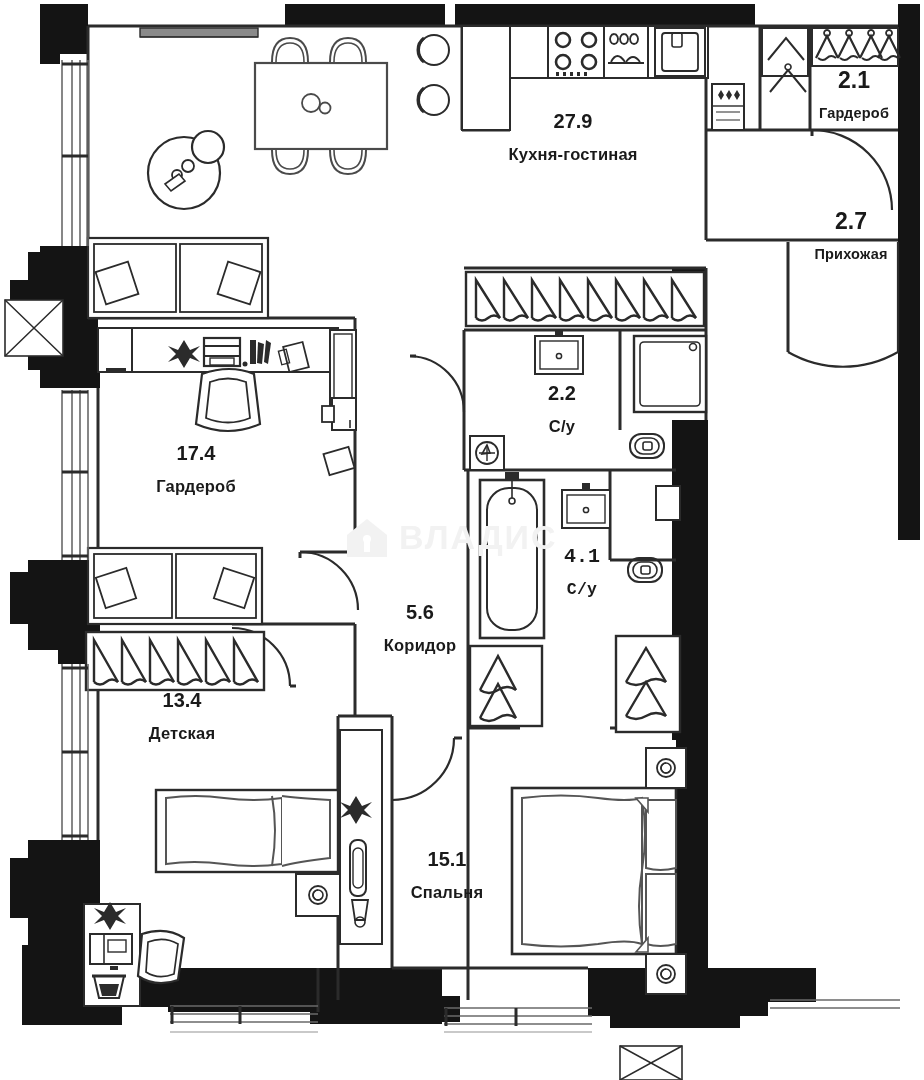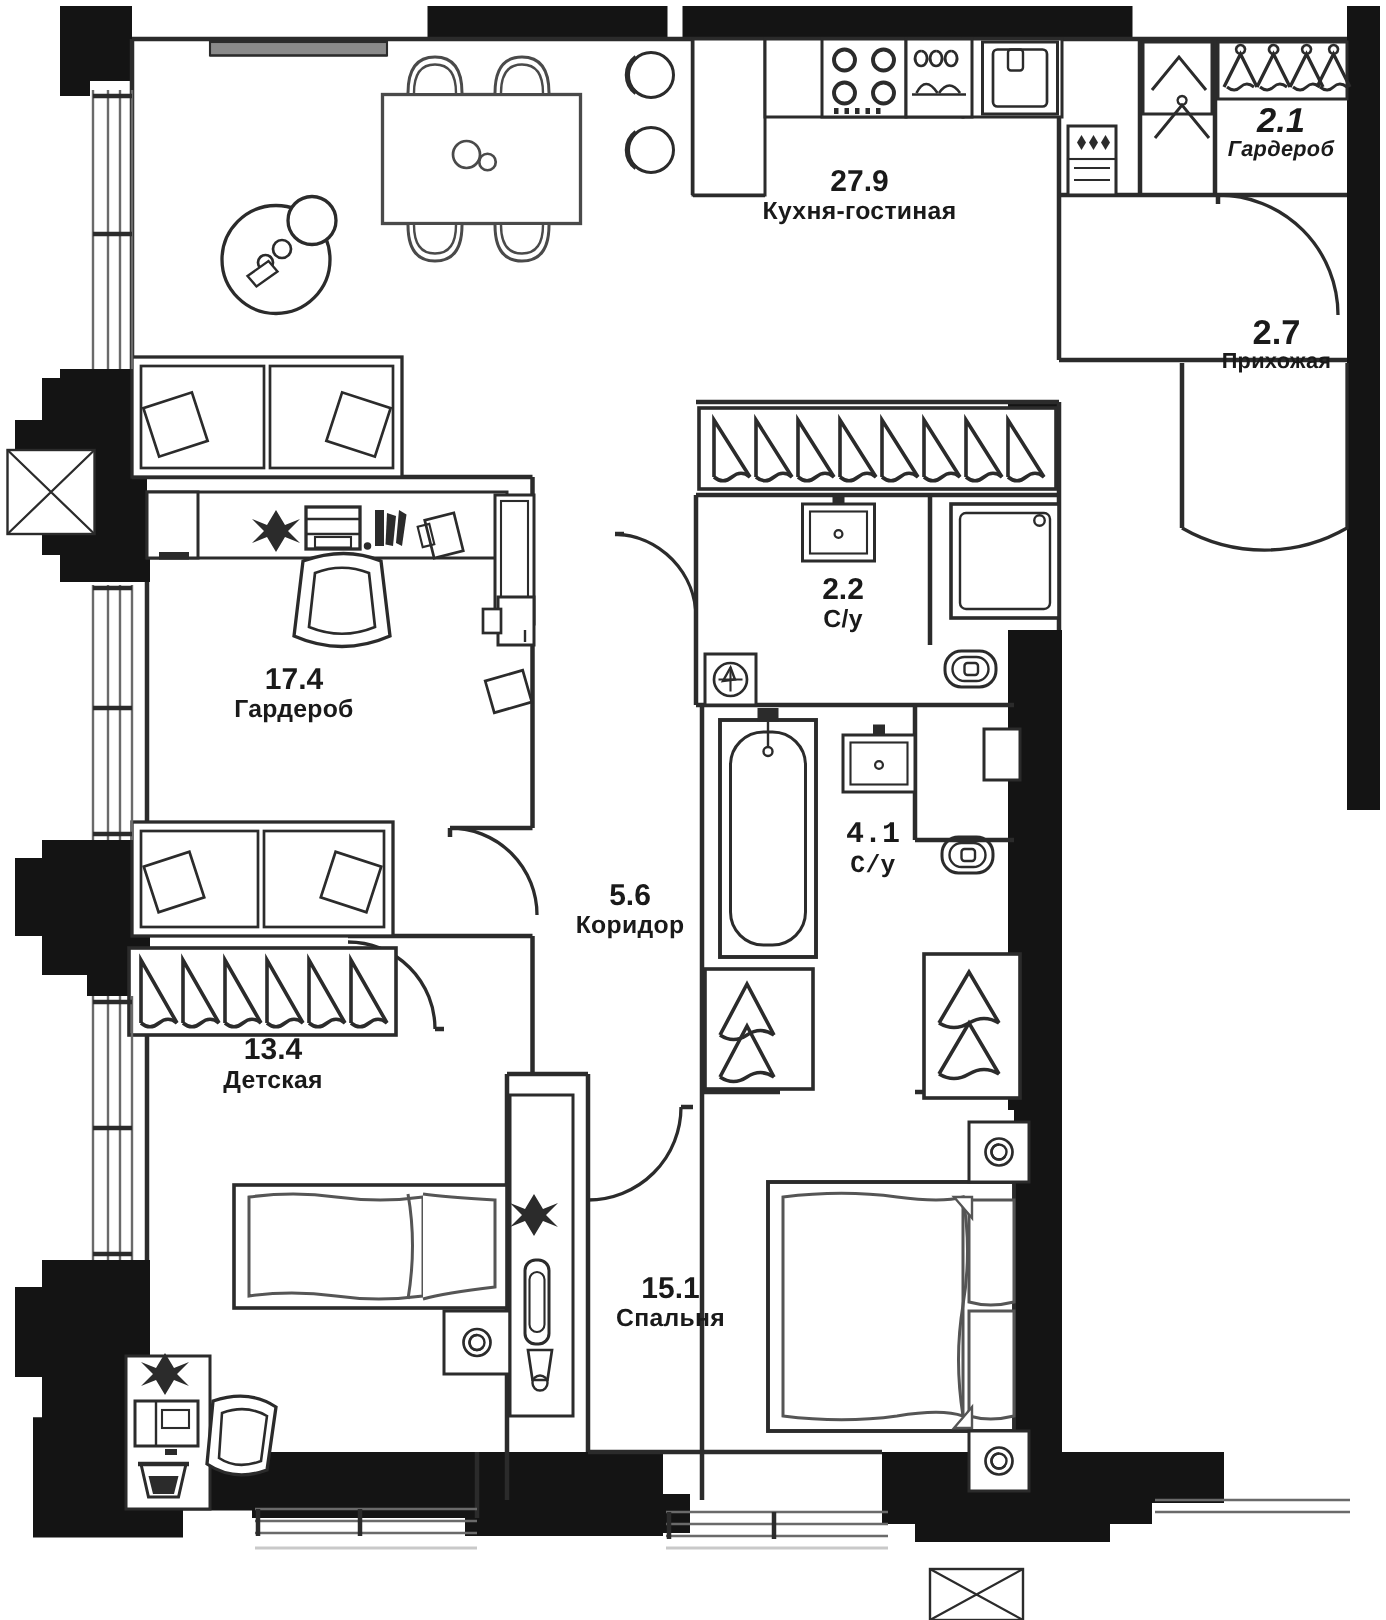--- a/index.html
+++ b/index.html
@@ -30,21 +30,21 @@
     font-size: 20px;
     font-weight: 700;
     letter-spacing: 0px;
     display: block;
   }
   .room-name {
     font-size: 16.5px;
     font-weight: 700;
     letter-spacing: 0.2px;
     display: block;
-    margin-top: 1px;
+    margin-top: 14px;
   }
   .label-sm .room-area { font-size: 23px; }
   .label-sm .room-name { font-size: 14.5px; }
 
   .watermark {
     position: absolute;
     left: 345px;
     top: 515px;
     display: flex;
     align-items: center;
@@ -526,27 +526,35 @@
 
       <path d="M770 1000 L900 1000 M770 1008 L900 1008"></path>
     </g>
 
     <g stroke="#c9c9c9" stroke-width="2" fill="none">
       <path d="M170 1032 L318 1032"></path>
       <path d="M444 1032 L592 1032"></path>
     </g>
   </svg>
 
+  <div class="watermark">
+    <svg width="44" height="44" viewBox="0 0 44 44">
+      <path d="M22 4 L42 20 L42 42 L2 42 L2 20 Z" fill="#f2f2f2"></path>
+      <circle cx="22" cy="24" r="4" fill="#ffffff"></circle>
+      <rect x="19" y="27" width="6" height="10" fill="#ffffff"></rect>
+    </svg>
+    <span class="wm-text">ВЛАДИС</span>
+  </div>
 
   <div class="room-label" style="left:573px; top:111px;">
     <span class="room-area">27.9</span>
     <span class="room-name">Кухня-гостиная</span>
   </div>
 
-  <div class="room-label label-sm" style="left:854px; top:68px;font-style:italic;">
+  <div class="room-label label-sm" style="left:854px; top:68px;">
     <span class="room-area">2.1</span>
     <span class="room-name">Гардероб</span>
   </div>
 
   <div class="room-label label-sm" style="left:851px; top:209px;">
     <span class="room-area">2.7</span>
     <span class="room-name">Прихожая</span>
   </div>
 
   <div class="room-label" style="left:562px; top:383px;">
@@ -557,21 +565,21 @@
   <div class="room-label" style="left:582px; top:546px;font-family:Liberation Mono, monospace;">
     <span class="room-area">4.1</span>
     <span class="room-name">С/у</span>
   </div>
 
   <div class="room-label" style="left:196px; top:443px;">
     <span class="room-area">17.4</span>
     <span class="room-name">Гардероб</span>
   </div>
 
-  <div class="room-label" style="left:420px; top:587px;text-align:center;">
+  <div class="room-label" style="left:420px; top:602px;text-align:center;">
     <span class="room-area">5.6</span>
     <span class="room-name">Коридор</span>
   </div>
 
   <div class="room-label" style="left:182px; top:690px;">
     <span class="room-area">13.4</span>
     <span class="room-name">Детская</span>
   </div>
 
   <div class="room-label" style="left:447px; top:849px;">

